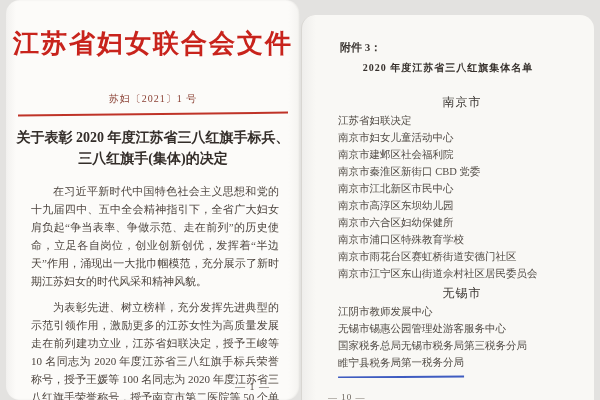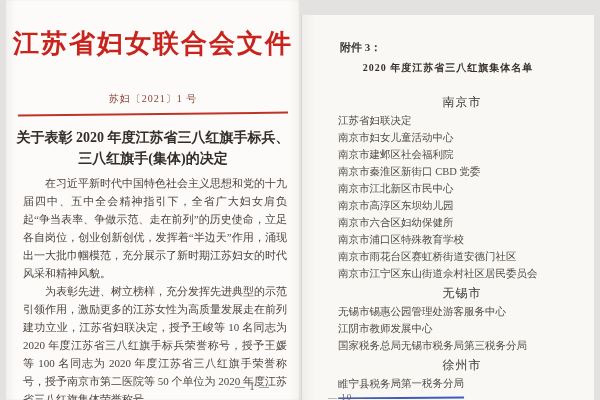--- a/index.html
+++ b/index.html
@@ -5,20 +5,21 @@
   * { margin:0; padding:0; box-sizing:border-box; }
   html,body { width:600px; height:400px; overflow:hidden; }
   body {
     background:#e3e2e0;
     font-family:"Liberation Serif","DejaVu Serif",serif;
     position:relative;
   }
   .page {
     position:absolute; top:0; height:400px;
     background:#fbfaf8;
+    border-radius:14px;
   }
   .page-left {
     left:6px; width:294px;
     background:linear-gradient(90deg,#f2f1ef 0,#fcfbf9 10px,#fcfbf9 96%,#f4f3f0 100%);
     box-shadow:inset -1px 0 2px rgba(0,0,0,0.08);
   }
   .page-right {
     left:301px; width:293px;
     background:linear-gradient(90deg,#efeeec 0,#f9f8f5 14px,#f9f8f5 100%);
     border-left:1px solid #d8d6d2;
@@ -40,21 +41,21 @@
   }
   .doc-title {
     position:absolute; top:127px; left:10px; right:10px;
     text-align:center; font-weight:bold; font-size:14px;
     line-height:21px; color:#332d29;
   }
   .doc-body {
     position:absolute; top:174px; left:17px; right:13px;
     font-size:11px; line-height:18px; text-align:justify; color:#4c443e;
   }
-  .doc-body p { text-indent:2em; margin:0; }
+  .doc-body p { text-indent:2em; margin:8px; }
   .page-num-left {
     position:absolute; top:381px; right:30px;
     font-size:10px; color:#5a524b; letter-spacing:1px;
   }
   .attachment-label {
     position:absolute; top:25px; left:38px;
     font-size:11px; font-weight:600; color:#3c3733;
   }
   .list-title {
     position:absolute; top:46px; left:0; width:100%;
@@ -113,24 +114,23 @@
     <div class="list-item">南京市建邺区社会福利院</div>
     <div class="list-item">南京市秦淮区新街口 CBD 党委</div>
     <div class="list-item">南京市江北新区市民中心</div>
     <div class="list-item">南京市高淳区东坝幼儿园</div>
     <div class="list-item">南京市六合区妇幼保健所</div>
     <div class="list-item">南京市浦口区特殊教育学校</div>
     <div class="list-item">南京市雨花台区赛虹桥街道安德门社区</div>
     <div class="list-item">南京市江宁区东山街道佘村社区居民委员会</div>
 
     <div class="city-header">无锡市</div>
+    <div class="list-item">江阴市教师发展中心</div>
     <div class="list-item">无锡市锡惠公园管理处游客服务中心</div>
-    <div class="list-item">江阴市教师发展中心</div>
     <div class="list-item">国家税务总局无锡市税务局第三税务分局</div>
 
-    <div class="city-header">徐州市</div>
     <div class="list-item">
       <span class="blue-underline">睢宁县税务局第一税务分局</span>
     </div>
   </div>
 
   <div class="page-num-right">— 10 —</div>
 </div>
 
 </body></html>

